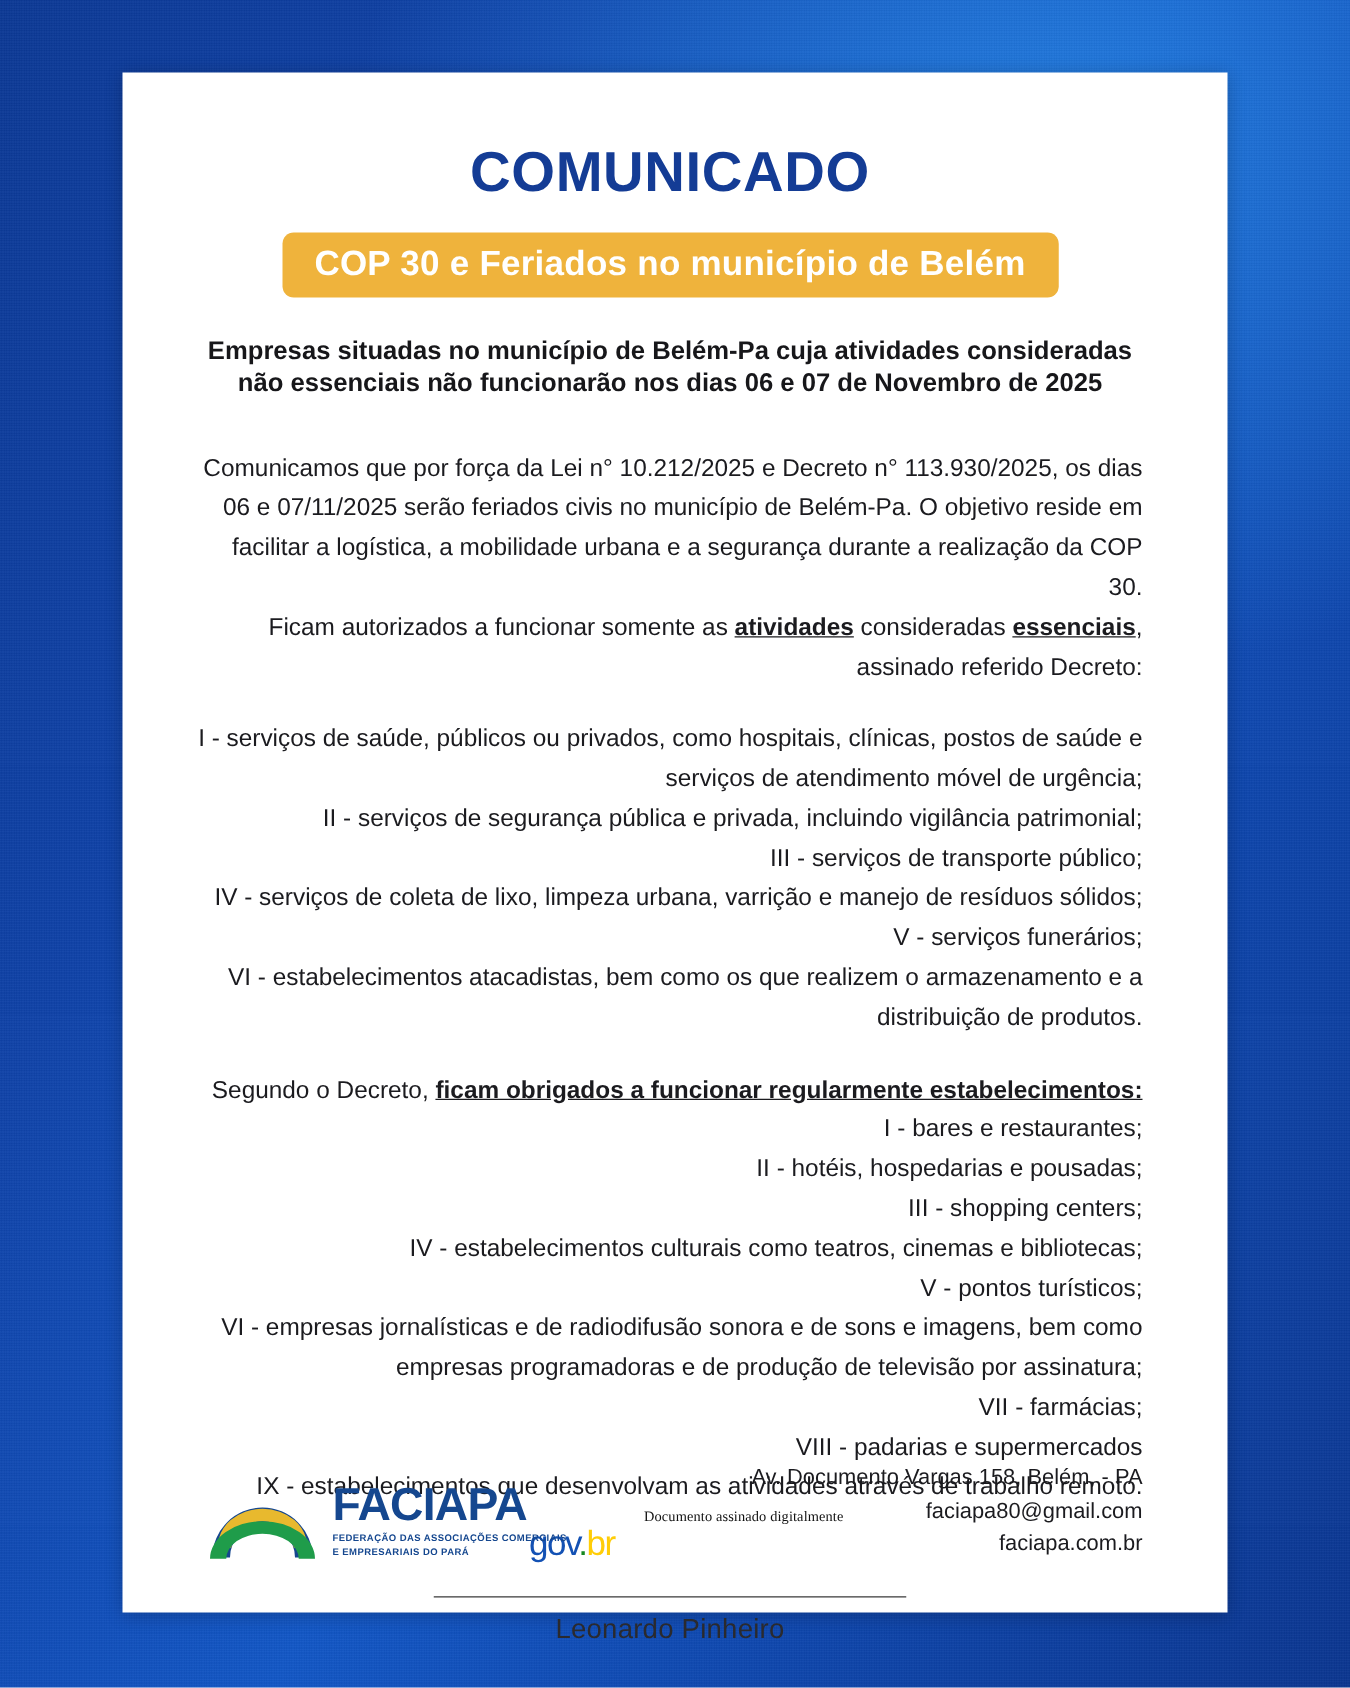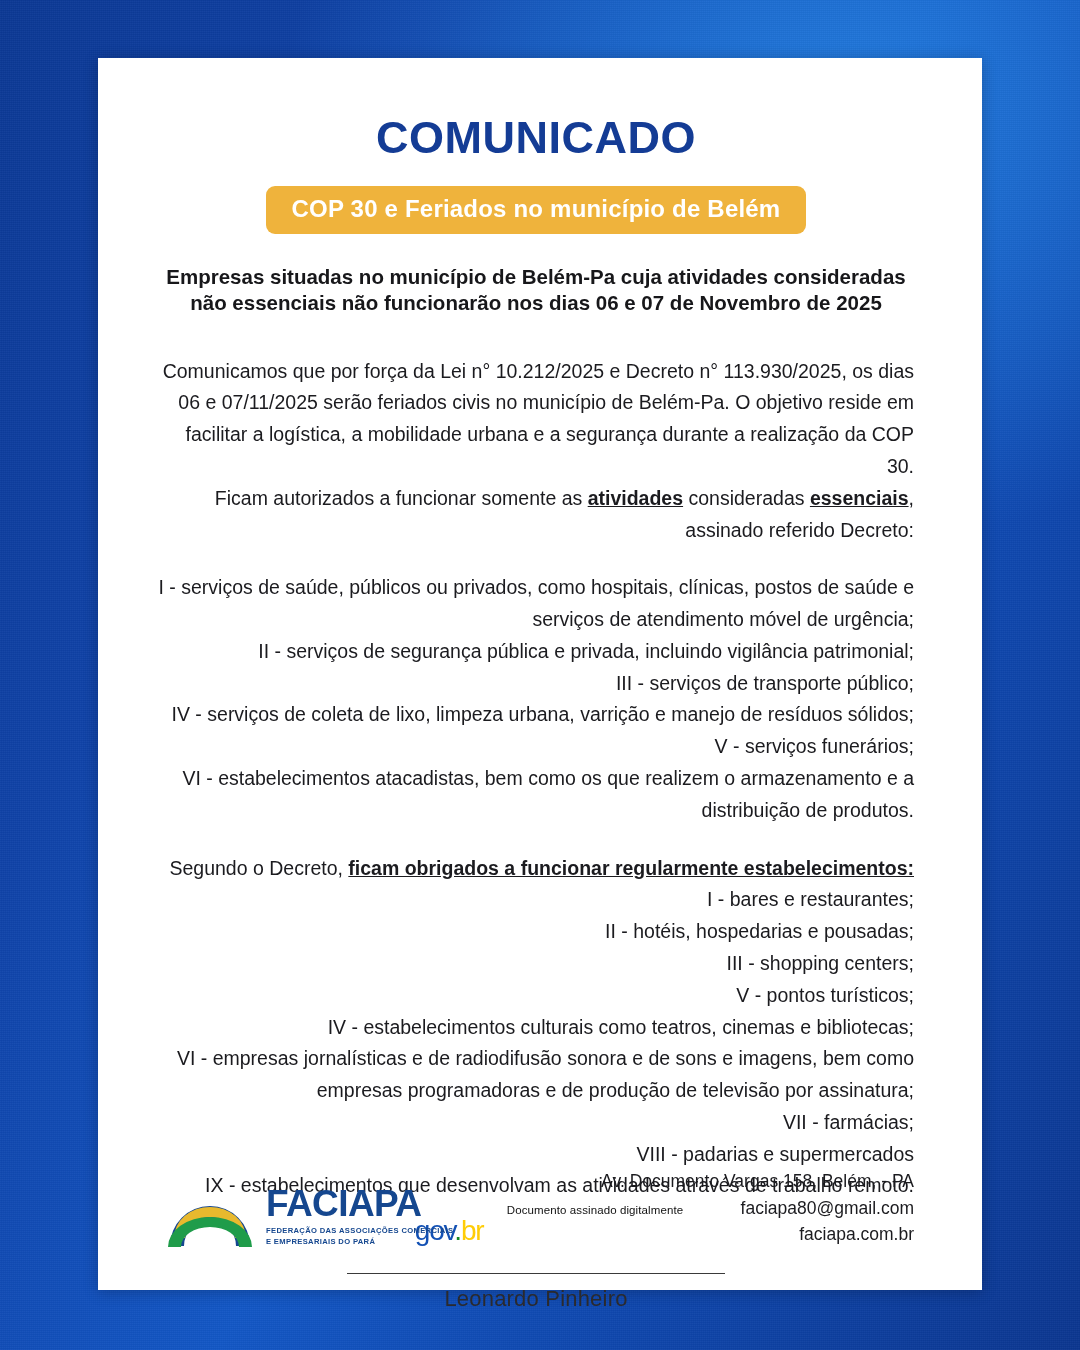--- a/index.html
+++ b/index.html
@@ -45,21 +45,21 @@
     font-size:45px;
     letter-spacing:0.5px;
     margin-top:14px;
   }
 
   .badge-wrap{ display:flex; justify-content:center; margin-top:22px; }
   .badge{
     background:#EFB33C;
     color:#ffffff;
     font-weight:bold;
-    font-size:24px;
+    font-size:28px;
     padding:9px 26px 11px 26px;
     border-radius:9px;
     letter-spacing:0.2px;
     white-space:nowrap;
   }
 
   .subtitle{
     text-align:center;
     font-weight:bold;
     font-size:20.5px;
@@ -99,20 +99,21 @@
     align-items:flex-start;
     margin-left:26px;
   }
 
   .assinado-label{
     font-size:11.5px;
     color:#111;
     margin-left:92px;
     margin-bottom:1px;
     letter-spacing:0.1px;
+    font-family:Liberation Serif, serif;
   }
 
   .govbr-row{ display:flex; align-items:center; gap:9px; }
 
   .govbr-logo{
     font-weight:normal;
     font-size:28px;
     letter-spacing:-1.2px;
     line-height:1;
   }
@@ -205,22 +206,22 @@
     </div>
 
     <div class="gap"></div>
 
     <p class="para"><span>Segundo o Decreto, </span><span class="u-bold">ficam obrigados a funcionar regularmente estabelecimentos:</span></p>
 
     <div>
       <p class="list-line">I - bares e restaurantes;</p>
       <p class="list-line">II - hotéis, hospedarias e pousadas;</p>
       <p class="list-line">III - shopping centers;</p>
+      <p class="list-line">IV - estabelecimentos culturais como teatros, cinemas e bibliotecas;</p>
       <p class="list-line">V - pontos turísticos;</p>
-      <p class="list-line">IV - estabelecimentos culturais como teatros, cinemas e bibliotecas;</p>
       <p class="list-line">VI - empresas jornalísticas e de radiodifusão sonora e de sons e imagens, bem como empresas programadoras e de produção de televisão por assinatura;</p>
       <p class="list-line">VII - farmácias;</p>
       <p class="list-line">VIII - padarias e supermercados</p>
       <p class="list-line">IX - estabelecimentos que desenvolvam as atividades através de trabalho remoto.</p>
     </div>
 
   </div>
 
   <div class="sig-area">
 

